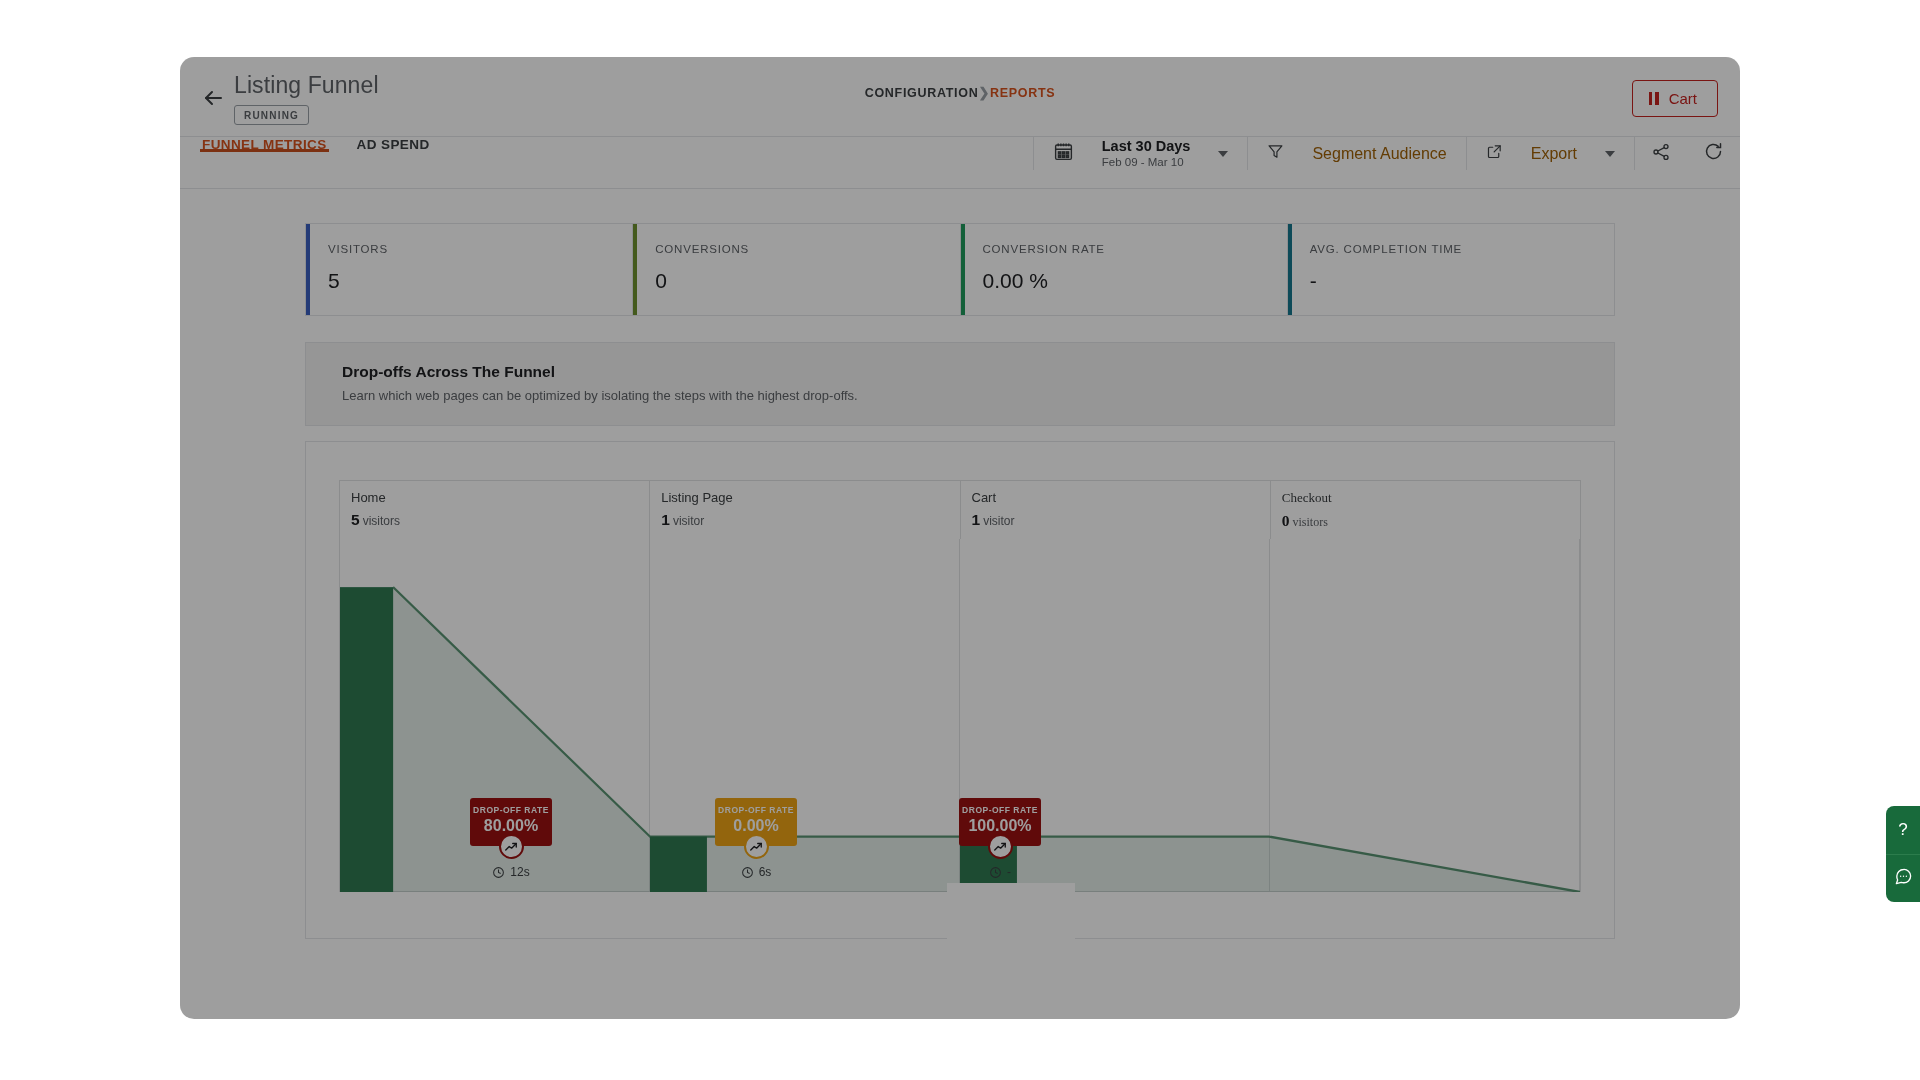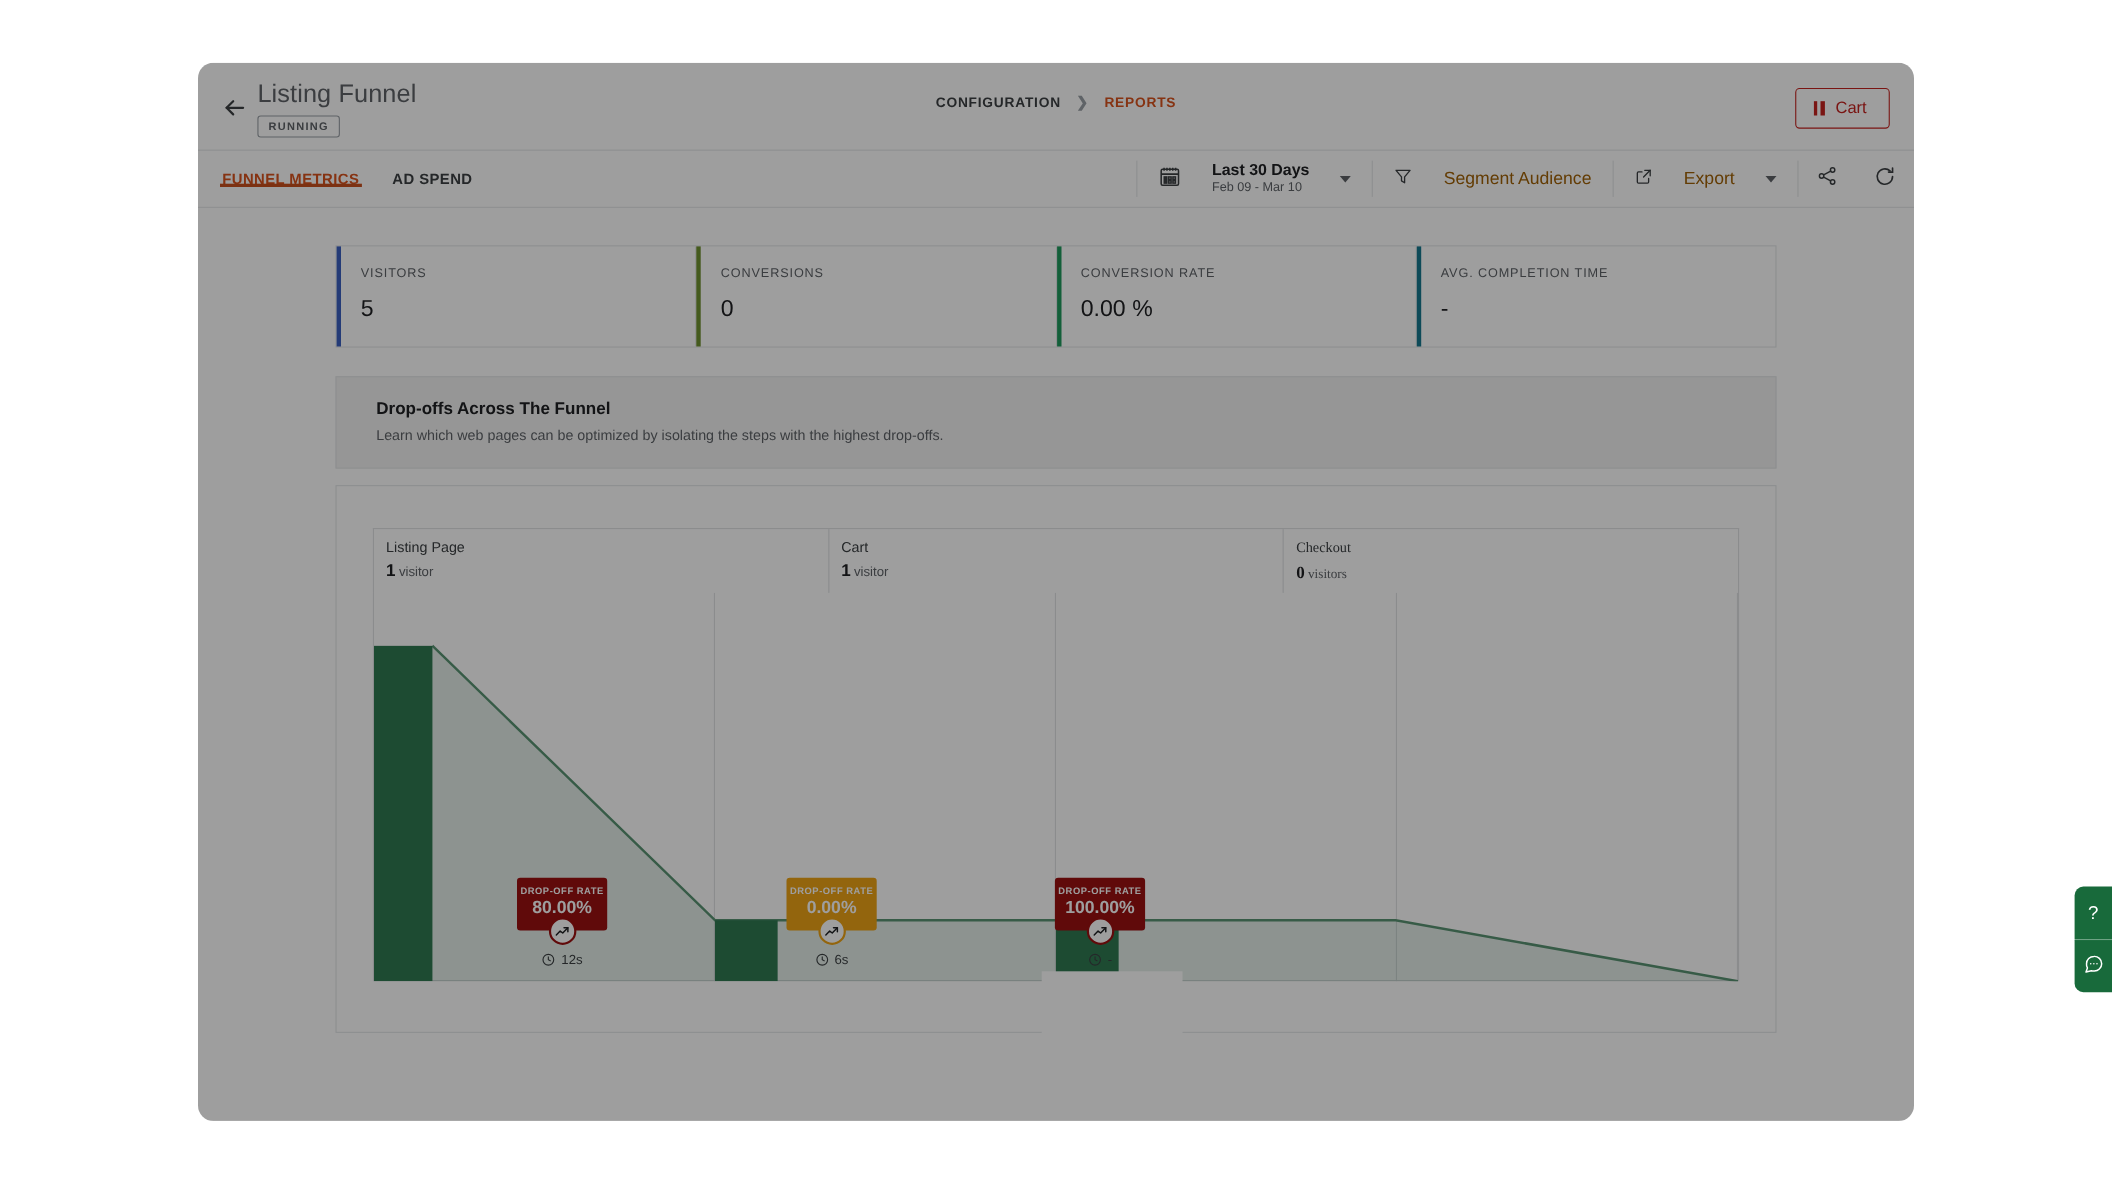--- a/index.html
+++ b/index.html
@@ -57,21 +57,21 @@
   }
   .status-chip {
     display: inline-block; margin-top: 5px;
     border: 1px solid #9aa0a6; border-radius: 3px;
     font-size: 10px; letter-spacing: 1.2px; color: #5f6368;
     padding: 4px 9px 3px 9px; font-weight: 600;
   }
   .breadcrumb {
     position: absolute; left: 50%; top: 28px;
     transform: translateX(-50%);
-    display: flex; align-items: center; gap: 14px;
+    display: flex; align-items: center; 
     font-size: 12.5px; letter-spacing: 0.7px; font-weight: 600;
   }
   .bc-item { color: #3c4043; cursor: pointer; }
   .bc-item.active { color: #d9531e; }
   .bc-sep { color: #9aa0a6; font-size: 13px; }
   .pause-btn {
     position: absolute; right: 22px; top: 23px;
     border: 1px solid #c5221f; border-radius: 4px;
     color: #c5221f; background: transparent;
     font-size: 15px; font-weight: 500;
@@ -80,21 +80,21 @@
     cursor: pointer; font-family: inherit;
   }
   .pause-glyph { display: flex; gap: 3px; }
   .pause-glyph i { display: block; width: 3.5px; height: 13px; background: #c5221f; }
 
   
   .toolbar {
     position: relative; height: 53px;
     border-top: 1px solid #e4e6e8;
     border-bottom: 1px solid #e4e6e8;
-    display: flex; align-items: center;
+    display: flex; align-items: flex-start;
   }
   .tabs { display: flex; align-items: stretch; padding-left: 20px; gap: 26px; }
   .tab {
     display: flex; align-items: center; position: relative;
     font-size: 13.5px; font-weight: 600; letter-spacing: 0.4px;
     color: #3c4043; cursor: pointer; padding: 0 2px;
   }
   .tab.active { color: #d9531e; }
   .tab.active::after {
     content: ""; position: absolute; left: 0; right: 0; bottom: 0;
@@ -372,20 +372,26 @@
       <div class="section-head">
         <div class="section-title">Drop-offs Across The Funnel</div>
         <div class="section-sub">Learn which web pages can be optimized by isolating the steps with the highest drop-offs.</div>
       </div>
 
       <div class="chart-panel">
         <div class="funnel">
 
           <div class="step-head-row">
             <div class="step-head">
+              <div class="step-name">Home</div>
+              <div class="step-count">
+                <span>5</span><small>visitors</small>
+              </div>
+            </div>
+            <div class="step-head">
               <div class="step-name">Listing Page</div>
               <div class="step-count">
                 <span>1</span><small>visitor</small>
               </div>
             </div>
             <div class="step-head">
               <div class="step-name">Cart</div>
               <div class="step-count">
                 <span>1</span><small>visitor</small>
               </div>

